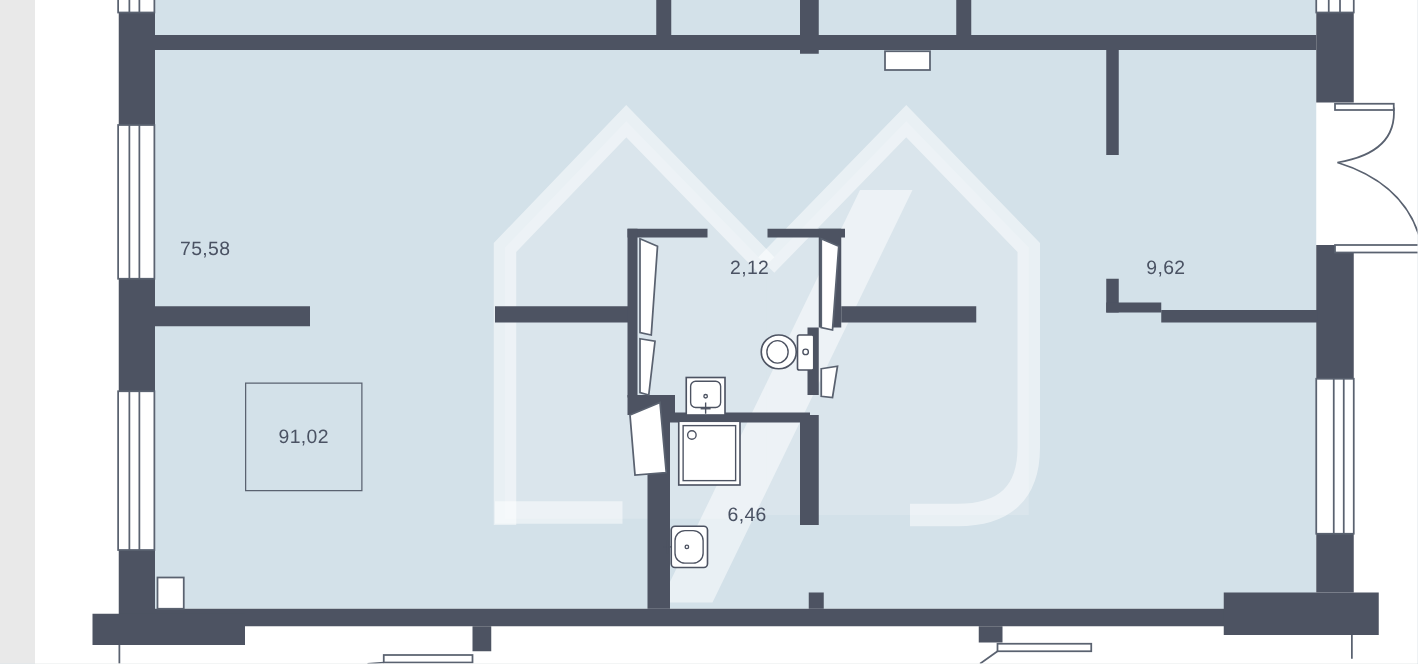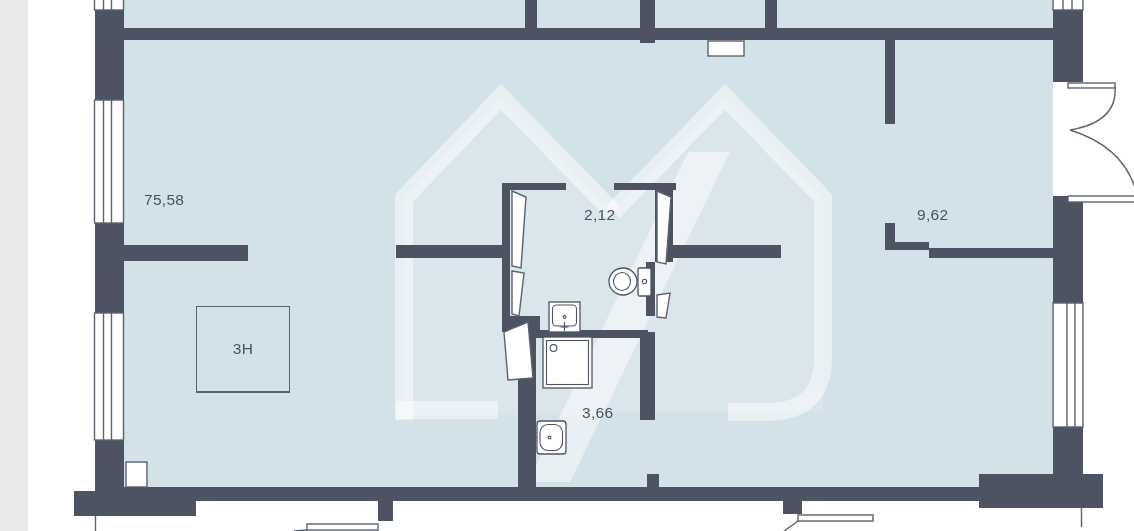--- a/index.html
+++ b/index.html
@@ -173,23 +173,23 @@
         </g>
       </g>
 
       <rect class="whs" x="680" y="41" width="36" height="15"></rect>
       <rect class="whs" x="98" y="462" width="21" height="25"></rect>
     </svg>
 
     <div class="area-label" style="left:116px;top:191px;">75,58</div>
     <div class="area-label" style="left:556px;top:206px;">2,12</div>
     <div class="area-label" style="left:889px;top:206px;">9,62</div>
-    <div class="area-label" style="left:554px;top:404px;">3,66</div>
+    <div class="area-label" style="left:554px;top:404px;">6,46</div>
 
     <div class="unit-box">
-      <div class="cell top">3Н</div>
+      <div class="cell">91,02</div>
     </div>
   </div>
 
   <div class="scrollbar">
     <div class="thumb"></div>
   </div>
 </div>
 
 </body></html>

